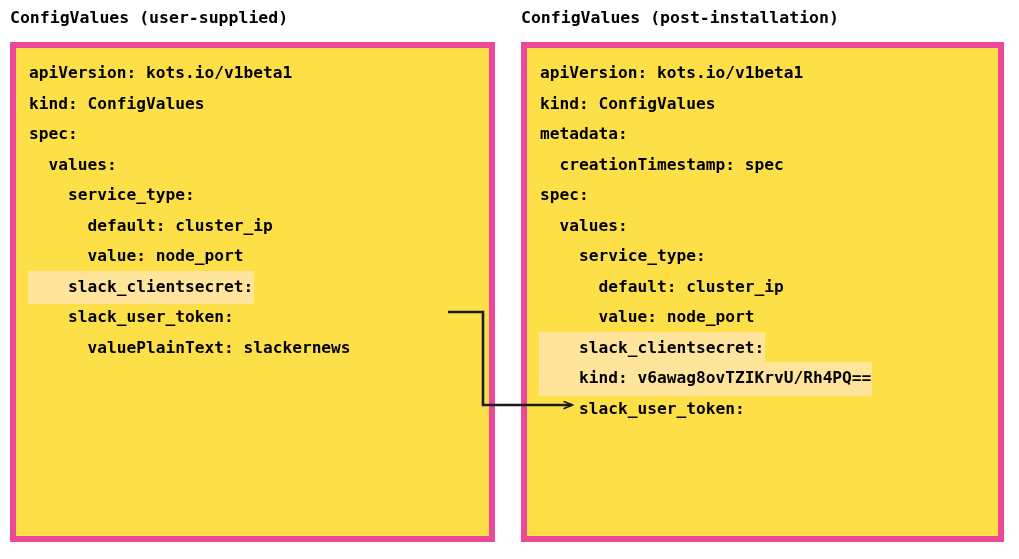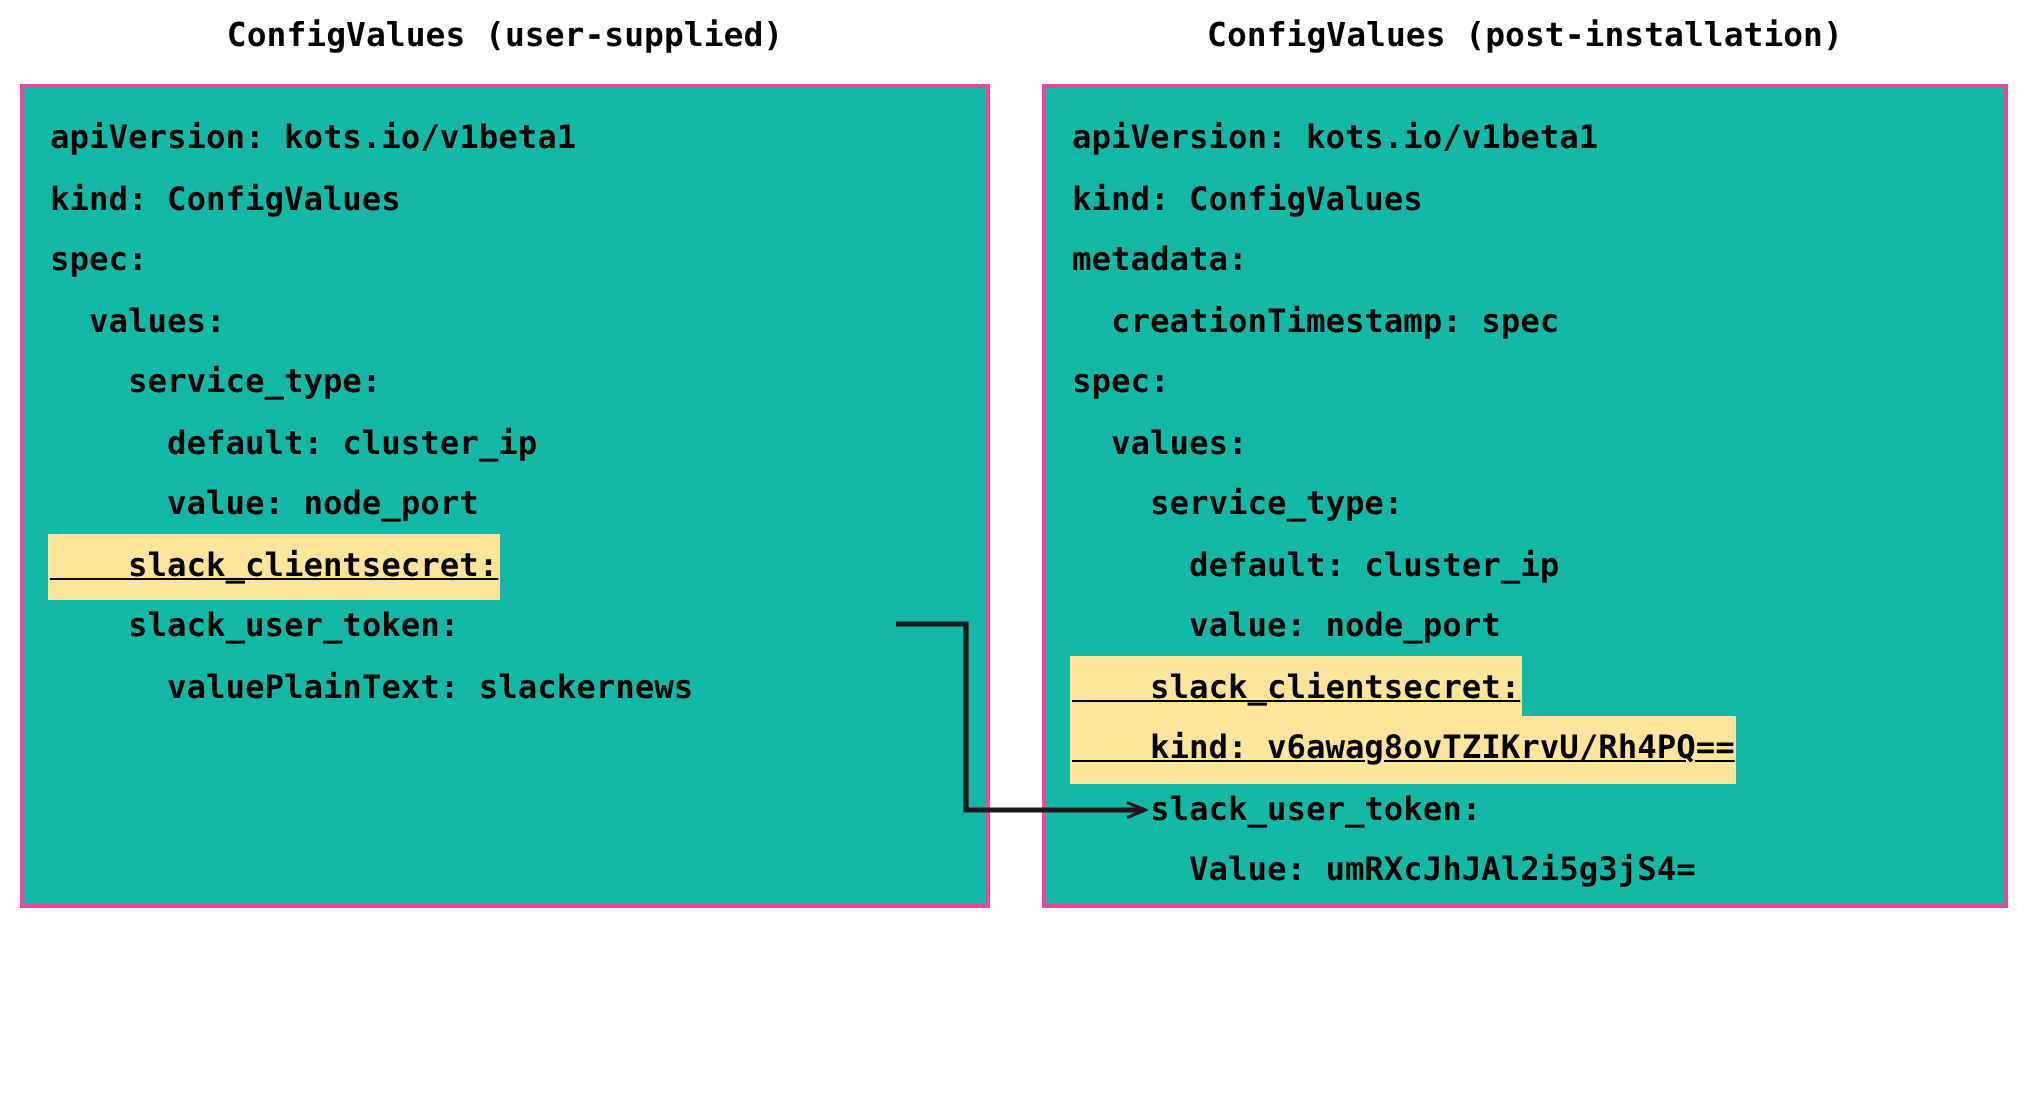--- a/index.html
+++ b/index.html
@@ -17,31 +17,30 @@
 
   .panel-title {
     position: absolute;
     top: 8px;
     font-family: "DejaVu Sans Mono", "Liberation Mono", monospace;
     font-size: 16.5px;
     font-weight: bold;
     color: #000000;
     letter-spacing: 0px;
     white-space: nowrap;
-    text-align: center;
   }
   #title-left  { left: 10px;  width: 485px; }
   #title-right { left: 521px; width: 483px; }
 
   .panel {
     position: absolute;
     top: 42px;
-    height: 412px;
-    background: #14b8a6;
-    border: 2px solid #ec4899;
+    height: 500px;
+    background: #fde047;
+    border: 6px solid #ec4899;
     box-sizing: border-box;
     overflow: hidden;
   }
   #panel-left  { left: 10px;  width: 485px; }
   #panel-right { left: 521px; width: 483px; }
 
   .code-block {
     position: absolute;
     top: 9px;
     left: 0;
@@ -59,21 +58,20 @@
     color: #000000;
     padding-left: 12px;
   }
 
   .code-line .txt {
     display: inline-block;
     padding: 1px 1px 2px 1px;
   }
   .code-line.hl .txt {
     background: #ffe49c;
-    text-decoration: underline;
   }
 
   
   #connector {
     position: absolute;
     left: 0;
     top: 0;
     width: 1019px;
     height: 559px;
     pointer-events: none;
@@ -108,21 +106,20 @@
       <div class="code-line"><span class="txt">metadata:</span></div>
       <div class="code-line"><span class="txt">  creationTimestamp: spec</span></div>
       <div class="code-line"><span class="txt">spec:</span></div>
       <div class="code-line"><span class="txt">  values:</span></div>
       <div class="code-line"><span class="txt">    service_type:</span></div>
       <div class="code-line"><span class="txt">      default: cluster_ip</span></div>
       <div class="code-line"><span class="txt">      value: node_port</span></div>
       <div class="code-line hl"><span class="txt">    slack_clientsecret:</span></div>
       <div class="code-line hl"><span class="txt">    kind: v6awag8ovTZIKrvU/Rh4PQ==</span></div>
       <div class="code-line"><span class="txt">    slack_user_token:</span></div>
-      <div class="code-line"><span class="txt">      Value: umRXcJhJAl2i5g3jS4=</span></div>
     </div>
 </div>
 
 <svg id="connector" viewBox="0 0 1019 559" width="1019" height="559">
   <defs>
     <marker id="open-arrow" markerWidth="11" markerHeight="11" refX="9" refY="4.5" orient="auto" markerUnits="userSpaceOnUse">
       <path d="M 0.5,0.8 L 9.5,4.5 L 0.5,8.2" fill="none" stroke="#1a1a1a" stroke-width="1.6" stroke-linejoin="miter" stroke-linecap="butt"></path>
     </marker>
   </defs>
   <polyline id="connector-path" points="448,312 483,312 483,405 572,405" fill="none" stroke="#1a1a1a" stroke-width="2.6" stroke-linejoin="miter" stroke-linecap="butt" marker-end="url(#open-arrow)"></polyline>

